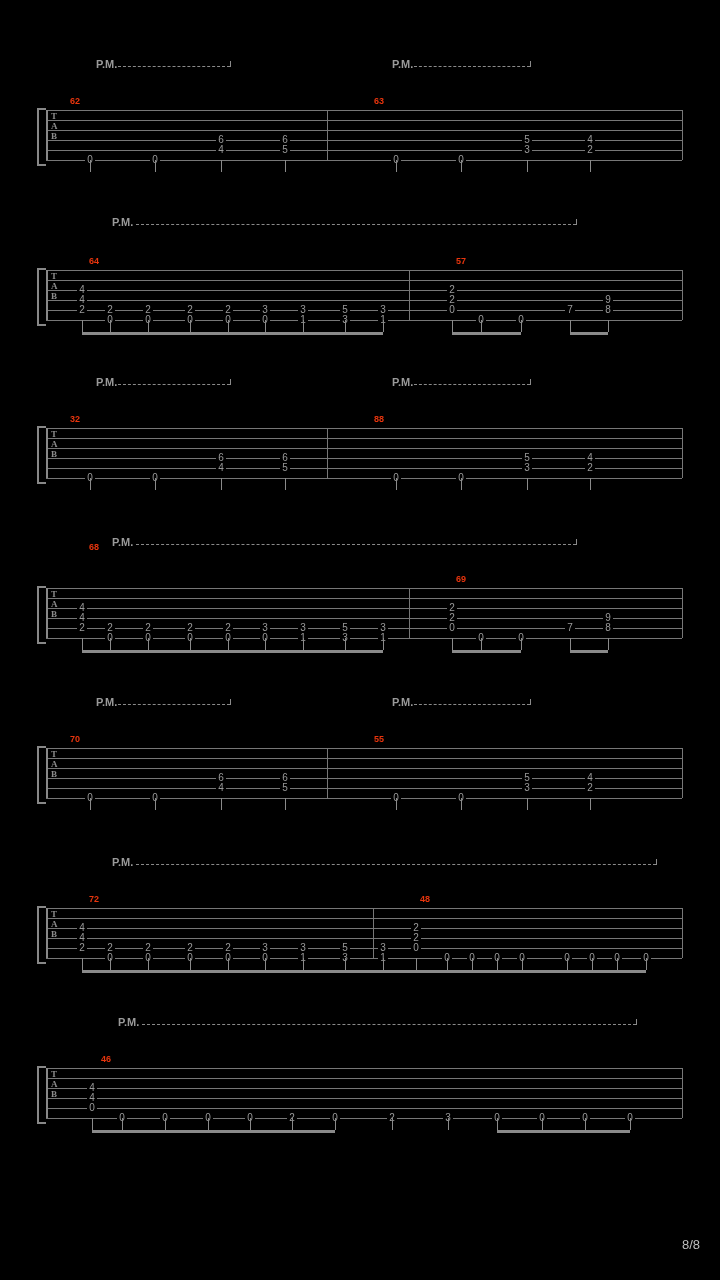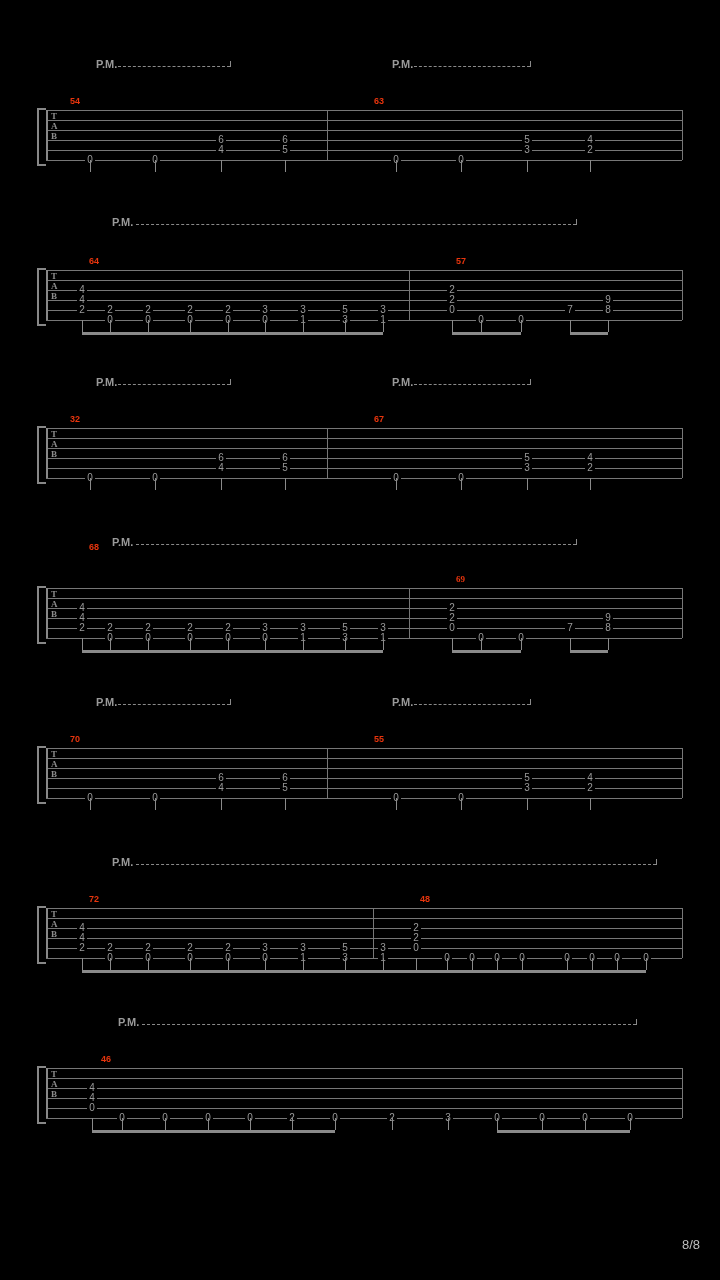--- a/index.html
+++ b/index.html
@@ -47,21 +47,21 @@
         <div class="sline" style="left: 46px; top: 130px; width: 636px;"></div>
         <div class="sline" style="left: 46px; top: 140px; width: 636px;"></div>
         <div class="sline" style="left: 46px; top: 150px; width: 636px;"></div>
         <div class="sline" style="left: 46px; top: 160px; width: 636px;"></div>
         <div class="bracket" style="left: 37px; top: 108px; height: 54px;"></div>
         <div class="dblbar" style="left: 46px; top: 110px; height: 50px;"></div>
         <div class="barline" style="left: 682px; top: 110px; height: 50px;"></div>
         <div class="tabletter" style="left: 51px; top: 111px;">T</div>
         <div class="tabletter" style="left: 51px; top: 121px;">A</div>
         <div class="tabletter" style="left: 51px; top: 131px;">B</div>
-        <div class="measnum" style="left: 70px; top: 96px;">54</div>
+        <div class="measnum" style="left: 70px; top: 96px;">62</div>
         <div class="measnum" style="left: 374px; top: 96px;">63</div>
         <div class="barline" style="left: 327px; top: 110px; height: 50px;"></div>
         <div class="note" style="left: 90px; top: 155px;">0</div>
         <div class="note" style="left: 155px; top: 155px;">0</div>
         <div class="note" style="left: 221px; top: 145px;">4</div>
         <div class="note" style="left: 221px; top: 135px;">6</div>
         <div class="note" style="left: 285px; top: 145px;">5</div>
         <div class="note" style="left: 285px; top: 135px;">6</div>
         <div class="note" style="left: 396px; top: 155px;">0</div>
         <div class="note" style="left: 461px; top: 155px;">0</div>
@@ -156,21 +156,21 @@
         <div class="sline" style="left: 46px; top: 458px; width: 636px;"></div>
         <div class="sline" style="left: 46px; top: 468px; width: 636px;"></div>
         <div class="sline" style="left: 46px; top: 478px; width: 636px;"></div>
         <div class="bracket" style="left: 37px; top: 426px; height: 54px;"></div>
         <div class="dblbar" style="left: 46px; top: 428px; height: 50px;"></div>
         <div class="barline" style="left: 682px; top: 428px; height: 50px;"></div>
         <div class="tabletter" style="left: 51px; top: 429px;">T</div>
         <div class="tabletter" style="left: 51px; top: 439px;">A</div>
         <div class="tabletter" style="left: 51px; top: 449px;">B</div>
         <div class="measnum" style="left: 70px; top: 414px;">32</div>
-        <div class="measnum" style="left: 374px; top: 414px;">67</div>
+        <div class="measnum" style="left: 374px; top: 414px;">88</div>
         <div class="barline" style="left: 327px; top: 428px; height: 50px;"></div>
         <div class="note" style="left: 90px; top: 473px;">0</div>
         <div class="note" style="left: 155px; top: 473px;">0</div>
         <div class="note" style="left: 221px; top: 463px;">4</div>
         <div class="note" style="left: 221px; top: 453px;">6</div>
         <div class="note" style="left: 285px; top: 463px;">5</div>
         <div class="note" style="left: 285px; top: 453px;">6</div>
         <div class="note" style="left: 396px; top: 473px;">0</div>
         <div class="note" style="left: 461px; top: 473px;">0</div>
         <div class="note" style="left: 527px; top: 463px;">3</div>
@@ -196,21 +196,21 @@
         <div class="sline" style="left: 46px; top: 618px; width: 636px;"></div>
         <div class="sline" style="left: 46px; top: 628px; width: 636px;"></div>
         <div class="sline" style="left: 46px; top: 638px; width: 636px;"></div>
         <div class="bracket" style="left: 37px; top: 586px; height: 54px;"></div>
         <div class="dblbar" style="left: 46px; top: 588px; height: 50px;"></div>
         <div class="barline" style="left: 682px; top: 588px; height: 50px;"></div>
         <div class="tabletter" style="left: 51px; top: 589px;">T</div>
         <div class="tabletter" style="left: 51px; top: 599px;">A</div>
         <div class="tabletter" style="left: 51px; top: 609px;">B</div>
         <div class="measnum" style="left: 89px; top: 542px;">68</div>
-        <div class="measnum" style="left: 456px; top: 574px; font-family: Liberation Serif, serif;">69</div>
+        <div class="measnum" style="left: 456px; top: 574px;">69</div>
         <div class="barline" style="left: 409px; top: 588px; height: 50px;"></div>
         <div class="note" style="left: 82px; top: 603px;">4</div>
         <div class="note" style="left: 82px; top: 613px;">4</div>
         <div class="note" style="left: 82px; top: 623px;">2</div>
         <div class="note" style="left: 110px; top: 633px;">0</div>
         <div class="note" style="left: 110px; top: 623px;">2</div>
         <div class="note" style="left: 148px; top: 633px;">0</div>
         <div class="note" style="left: 148px; top: 623px;">2</div>
         <div class="note" style="left: 190px; top: 633px;">0</div>
         <div class="note" style="left: 190px; top: 623px;">2</div>

